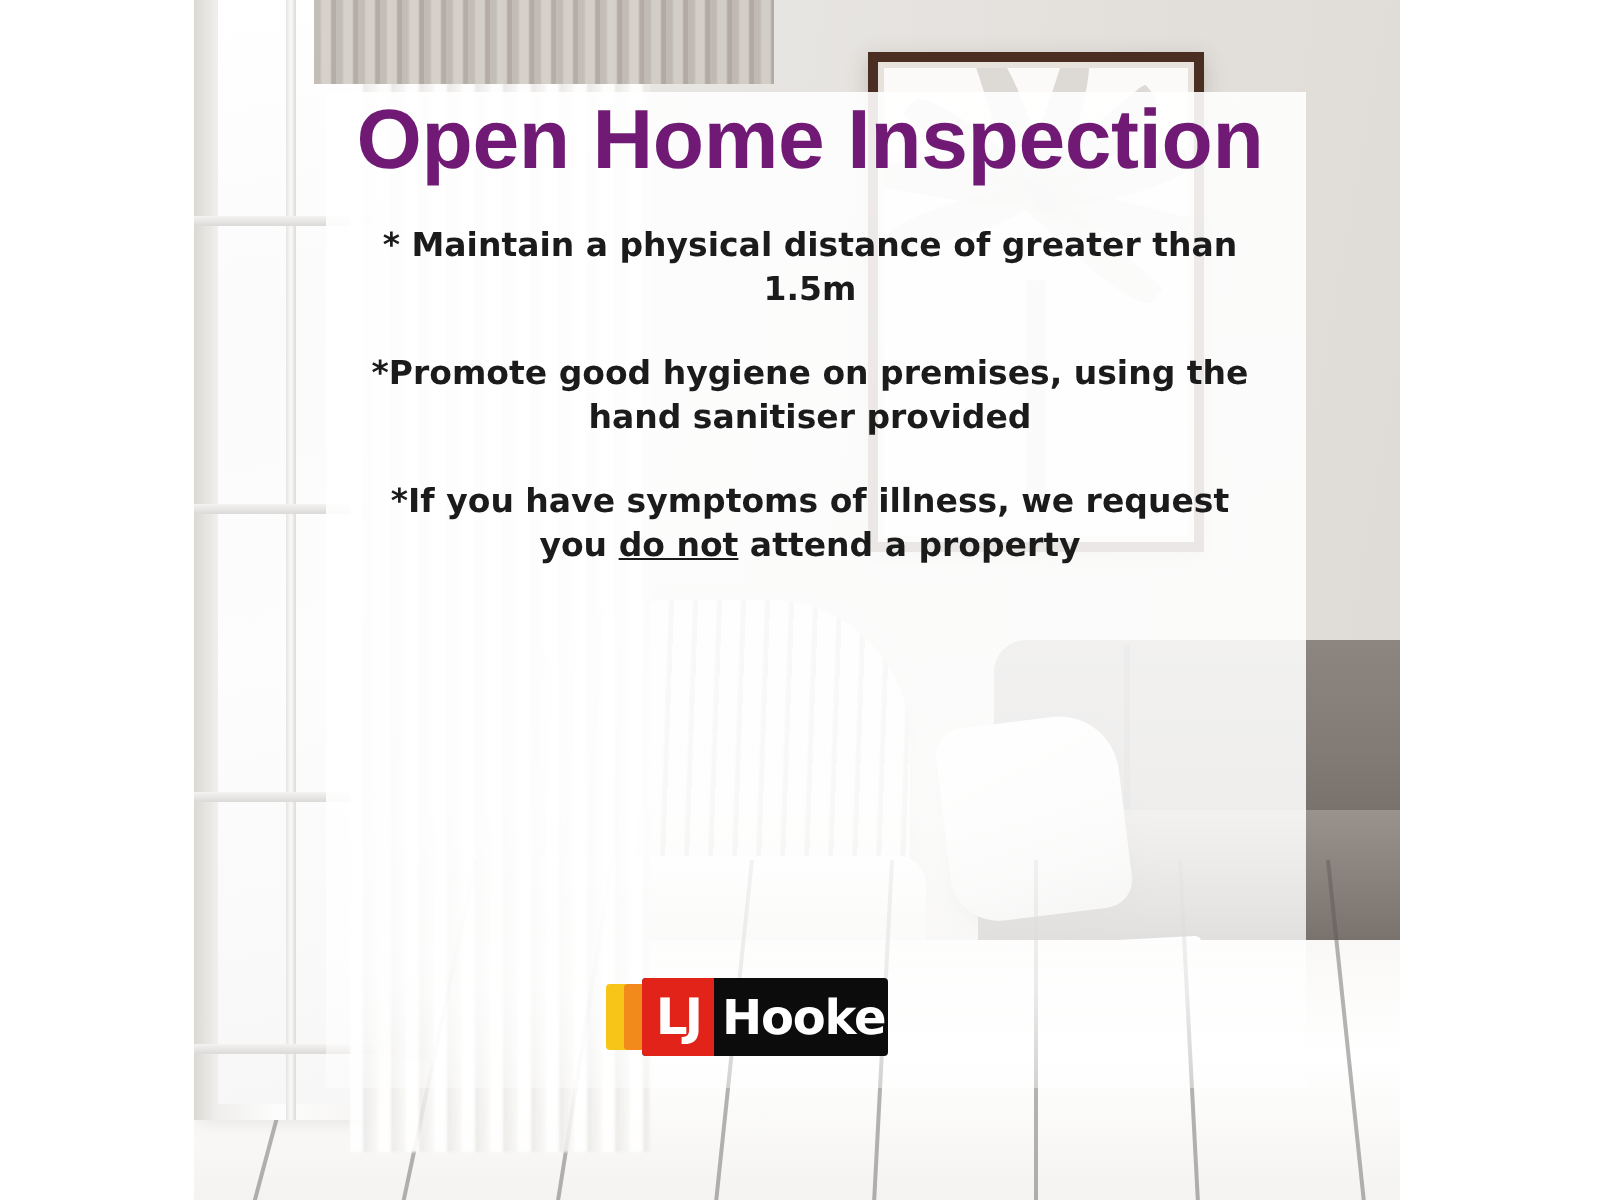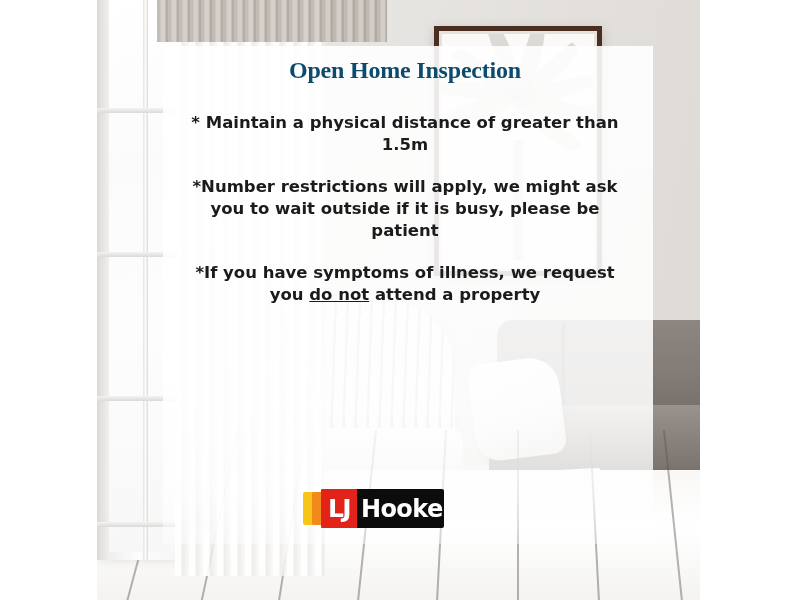--- a/index.html
+++ b/index.html
@@ -250,24 +250,24 @@
 
   
   .content {
     position: absolute;
     left: 150px; top: 52px;
     width: 510px;
     text-align: center;
   }
 
   .title {
-    color: #0c4a6e;
-    font-family: Liberation Serif, serif;
+    color: #701a75;
+    font-family: Liberation Sans, sans-serif;
     font-weight: bold;
-    font-size: 24px;
+    font-size: 42px;
     line-height: 36px;
     letter-spacing: -0.2px;
     margin: 0 0 24px 0;
     padding: 0 12px;
   }
   .title .line { display: block; }
 
   .bullets {
     margin: 12px;
     padding: 0;
@@ -405,21 +405,21 @@
   <div class="overlay"></div>
 
   <div class="content">
 
     <h1 class="title">
       <span class="line">Open Home Inspection</span>
     </h1>
 
     <ul class="bullets">
       <li class="bullet">* Maintain a physical distance of greater than 1.5m</li>
-      <li class="bullet">*Number restrictions will apply, we might ask you to wait outside if it is busy, please be patient</li>
+      <li class="bullet">*Promote good hygiene on premises, using the hand sanitiser provided</li>
       <li class="bullet"><span>*If you have symptoms of illness, we request you </span><u>do not</u><span> attend a property</span></li>
     </ul>
   </div>
 
   <div class="logo">
     <div class="logo-bar y"></div>
     <div class="logo-bar o"></div>
     <div class="logo-plate">
       <div class="logo-red"></div>
       <div class="logo-lj">LJ</div>

